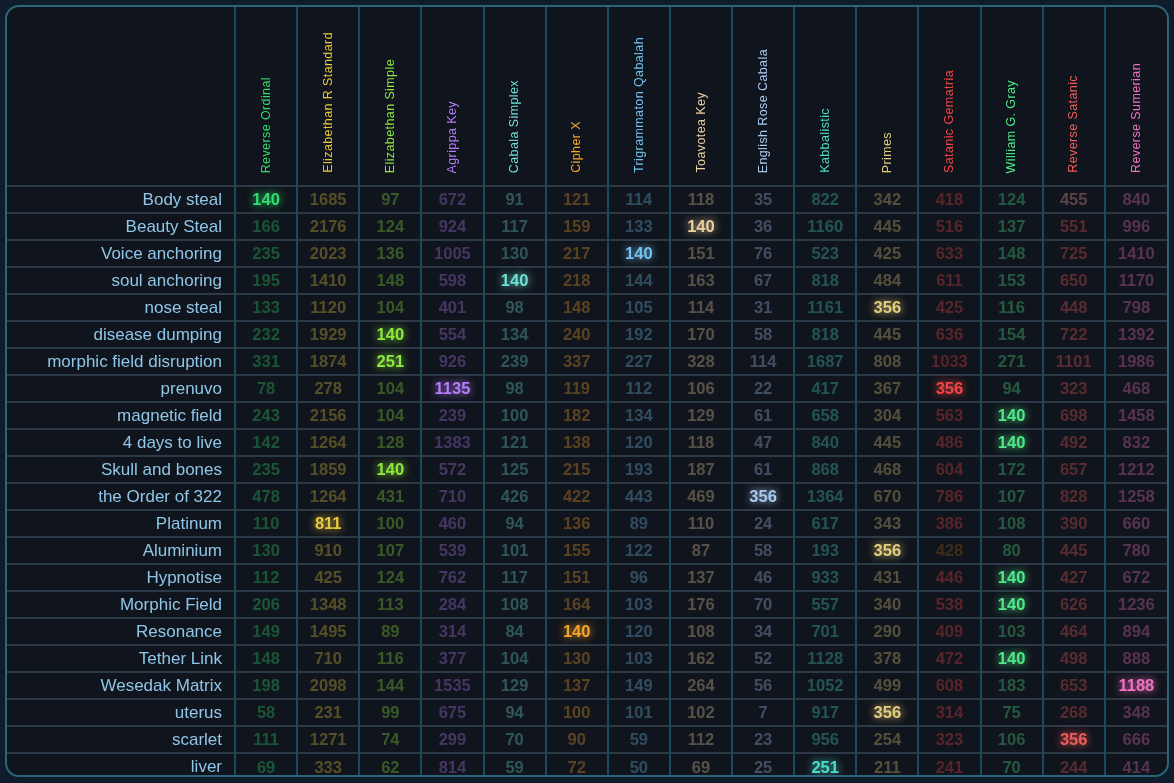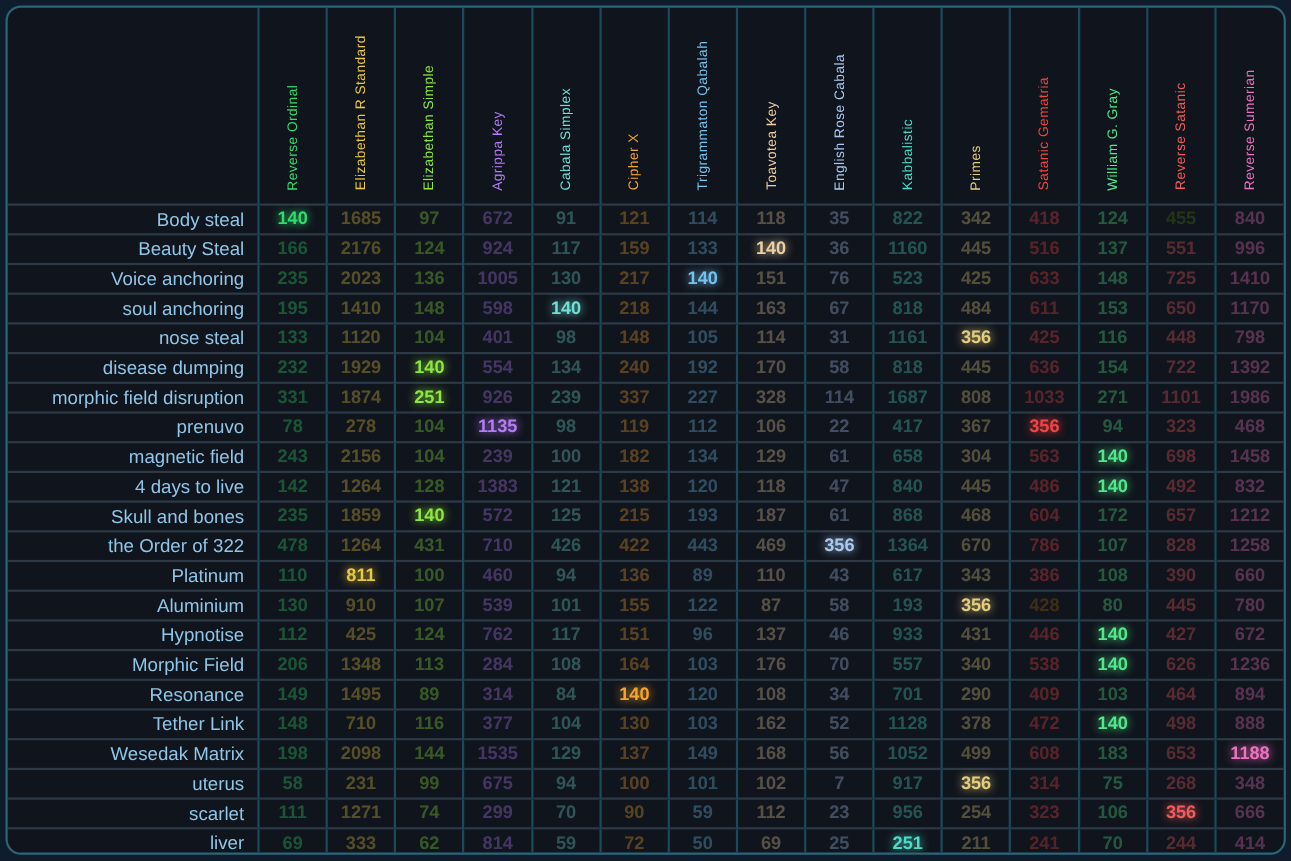--- a/index.html
+++ b/index.html
@@ -95,21 +95,21 @@
             <td style="color: rgb(180, 124, 247);"><span class="val dim">672</span></td>
             <td style="color: rgb(111, 224, 214);"><span class="val dim">91</span></td>
             <td style="color: rgb(245, 164, 44);"><span class="val dim">121</span></td>
             <td style="color: rgb(116, 195, 239);"><span class="val dim">114</span></td>
             <td style="color: rgb(236, 207, 162);"><span class="val dim">118</span></td>
             <td style="color: rgb(169, 201, 241);"><span class="val dim">35</span></td>
             <td style="color: rgb(76, 220, 201); margin-top: 48px;"><span class="val dim">822</span></td>
             <td style="color: rgb(228, 205, 125);"><span class="val dim">342</span></td>
             <td style="color: rgb(240, 69, 69);"><span class="val dim">418</span></td>
             <td style="color: rgb(80, 233, 137);"><span class="val dim">124</span></td>
-            <td style="color: #4d7c0f;"><span class="val dim">455</span></td>
+            <td style="color: #fca5a5;"><span class="val dim">455</span></td>
             <td style="color: rgb(238, 114, 192);"><span class="val dim">840</span></td>
           </tr>
           <tr>
             <th>Beauty Steal</th>
             <td style="color: rgb(47, 221, 110);"><span class="val dim">166</span></td>
             <td style="color: rgb(233, 200, 61);"><span class="val dim">2176</span></td>
             <td style="color: rgb(141, 232, 60);"><span class="val dim">124</span></td>
             <td style="color: rgb(180, 124, 247);"><span class="val dim">924</span></td>
             <td style="color: rgb(111, 224, 214);"><span class="val dim">117</span></td>
             <td style="color: rgb(245, 164, 44);"><span class="val dim">159</span></td>
@@ -306,21 +306,21 @@
           <tr>
             <th>Platinum</th>
             <td style="color: rgb(47, 221, 110);"><span class="val dim">110</span></td>
             <td style="color: rgb(233, 200, 61);"><span class="val bright">811</span></td>
             <td style="color: rgb(141, 232, 60);"><span class="val dim">100</span></td>
             <td style="color: rgb(180, 124, 247);"><span class="val dim">460</span></td>
             <td style="color: rgb(111, 224, 214);"><span class="val dim">94</span></td>
             <td style="color: rgb(245, 164, 44);"><span class="val dim">136</span></td>
             <td style="color: rgb(116, 195, 239);"><span class="val dim">89</span></td>
             <td style="color: rgb(236, 207, 162);"><span class="val dim">110</span></td>
-            <td style="color: rgb(169, 201, 241);"><span class="val dim">43</span></td>
+            <td style="color: rgb(169, 201, 241);"><span class="val dim">24</span></td>
             <td style="color: rgb(76, 220, 201);"><span class="val dim">617</span></td>
             <td style="color: rgb(228, 205, 125);"><span class="val dim">343</span></td>
             <td style="color: rgb(240, 69, 69);"><span class="val dim">386</span></td>
             <td style="color: rgb(80, 233, 137);"><span class="val dim">108</span></td>
             <td style="color: rgb(240, 92, 92);"><span class="val dim">390</span></td>
             <td style="color: rgb(238, 114, 192);"><span class="val dim">660</span></td>
           </tr>
           <tr>
             <th>Aluminium</th>
             <td style="color: rgb(47, 221, 110);"><span class="val dim">130</span></td>
@@ -413,21 +413,21 @@
           </tr>
           <tr>
             <th>Wesedak Matrix</th>
             <td style="color: rgb(47, 221, 110);"><span class="val dim">198</span></td>
             <td style="color: rgb(233, 200, 61);"><span class="val dim">2098</span></td>
             <td style="color: rgb(141, 232, 60);"><span class="val dim">144</span></td>
             <td style="color: rgb(180, 124, 247);"><span class="val dim">1535</span></td>
             <td style="color: rgb(111, 224, 214);"><span class="val dim">129</span></td>
             <td style="color: rgb(245, 164, 44);"><span class="val dim">137</span></td>
             <td style="color: rgb(116, 195, 239);"><span class="val dim">149</span></td>
-            <td style="color: rgb(236, 207, 162);"><span class="val dim">168</span></td>
+            <td style="color: rgb(236, 207, 162);"><span class="val dim">264</span></td>
             <td style="color: rgb(169, 201, 241);"><span class="val dim">56</span></td>
             <td style="color: rgb(76, 220, 201);"><span class="val dim">1052</span></td>
             <td style="color: rgb(228, 205, 125);"><span class="val dim">499</span></td>
             <td style="color: rgb(240, 69, 69);"><span class="val dim">608</span></td>
             <td style="color: rgb(80, 233, 137);"><span class="val dim">183</span></td>
             <td style="color: rgb(240, 92, 92);"><span class="val dim">653</span></td>
             <td style="color: rgb(238, 114, 192);"><span class="val bright">1188</span></td>
           </tr>
           <tr>
             <th>uterus</th>

